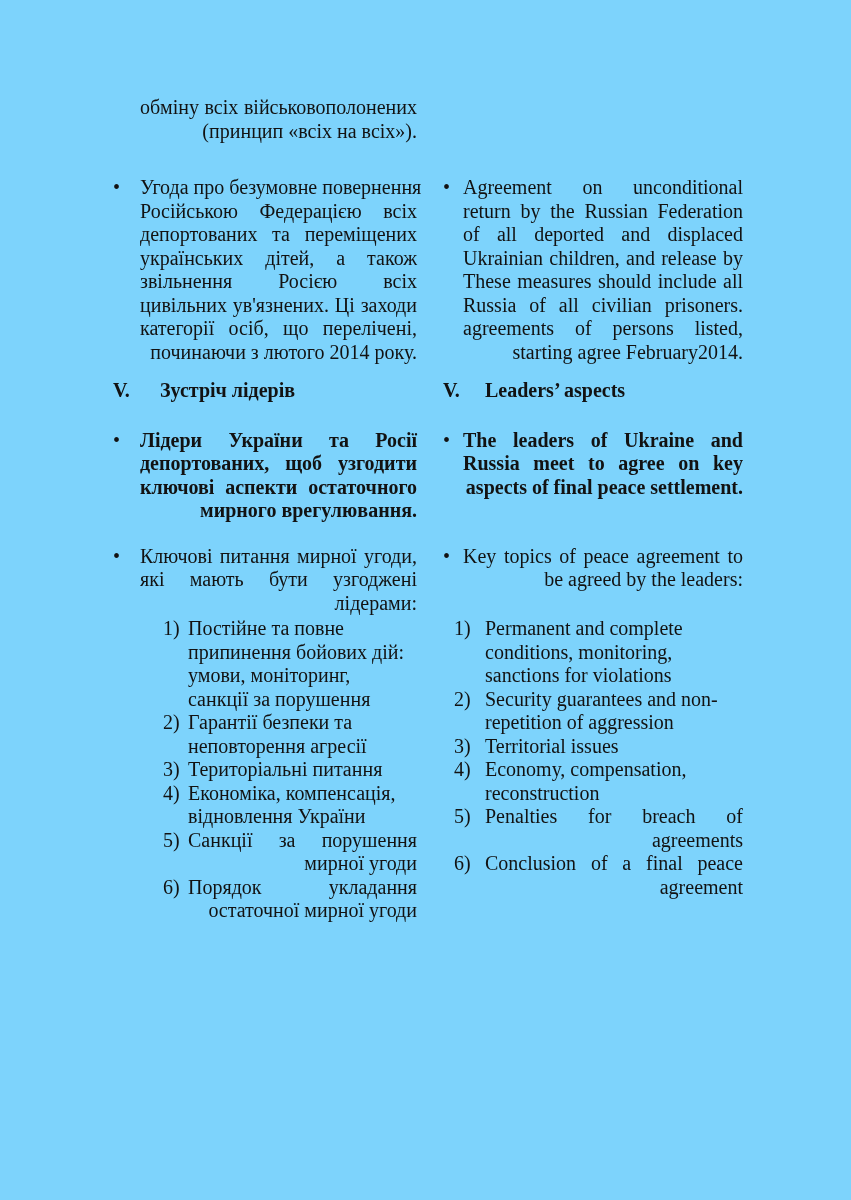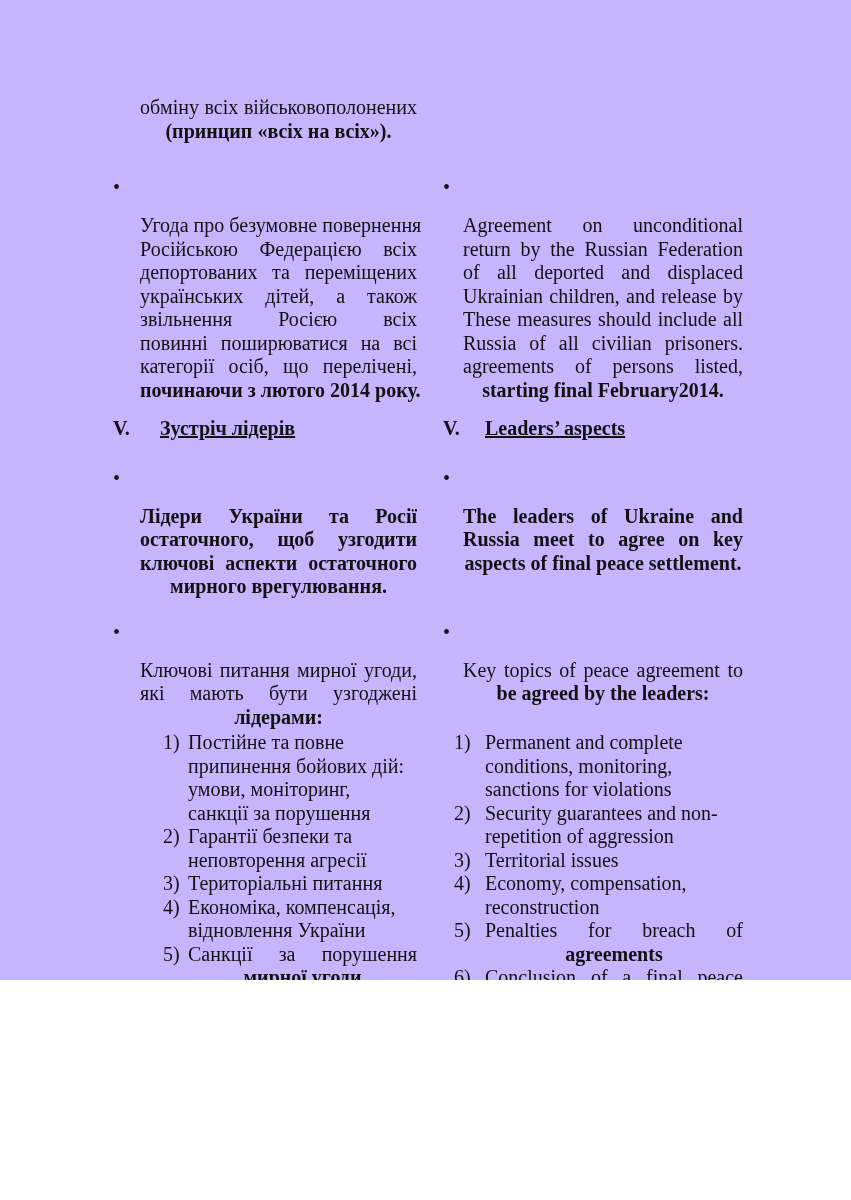--- a/index.html
+++ b/index.html
@@ -3,22 +3,22 @@
 <meta charset="utf-8">
 <style>
   html, body {
     margin: 0;
     padding: 0;
     background: #ffffff;
   }
   .page {
     position: relative;
     width: 851px;
-    height: 980px;
-    background: #c4b5fd;
+    height: 1200px;
+    background: #7dd3fc;
     font-family: "Liberation Serif", "DejaVu Serif", serif;
     font-size: 20px;
     line-height: 23.5px;
     color: #121212;
     overflow: hidden;
   }
   .content {
     position: absolute;
     left: 113px;
     top: 96px;
@@ -34,40 +34,39 @@
   .r3 { margin-bottom: 26px; }
   .r4 { margin-bottom: 22px; }
   .r5 { margin-bottom: 2px; }
 
   .ln { white-space: nowrap; }
   .just .ln {
     text-align: justify;
     text-align-last: justify;
   }
   .just .ln:last-child {
-    text-align: center;
+    text-align: right;
     text-align-last: auto;
-    font-weight: bold;
   }
 
   .cont { padding-left: 27px; }
 
   .bullet-item { display: flex; }
   .marker { flex: none; }
   .col-left  .marker { width: 27px; }
   .col-right .marker { width: 20px; }
-  .btext { flex: 1; min-width: 0; margin-top: 38px; }
+  .btext { flex: 1; min-width: 0; }
 
   .bold-text .ln { font-weight: bold; }
 
   .heading { display: flex; font-weight: bold; }
   .hnum { flex: none; }
   .col-left  .hnum { width: 47px; }
   .col-right .hnum { width: 42px; }
-  .htitle { white-space: nowrap; text-decoration: underline; }
+  .htitle { white-space: nowrap; }
 
   .col-left  .nlist { padding-left: 50px; }
   .col-right .nlist { padding-left: 11px; }
   .nitem { display: flex; }
   .nnum { flex: none; }
   .col-left  .nnum { width: 25px; }
   .col-right .nnum { width: 31px; }
   .ntext { flex: 1; min-width: 0; }
 </style>
 </head>
@@ -89,38 +88,38 @@
     <div class="row r2">
       <div class="cell col-left">
         <div class="bullet-item">
           <span class="marker">•</span>
           <div class="btext just">
               <div class="ln">Угода про безумовне повернення</div>
               <div class="ln">Російською Федерацією всіх</div>
               <div class="ln">депортованих та переміщених</div>
               <div class="ln">українських дітей, а також</div>
               <div class="ln">звільнення Росією всіх</div>
-              <div class="ln">повинні поширюватися на всі</div>
+              <div class="ln">цивільних ув'язнених. Ці заходи</div>
               <div class="ln">категорії осіб, що перелічені,</div>
               <div class="ln">починаючи з лютого 2014 року.</div>
             </div>
         </div>
       </div>
       <div class="cell col-right">
         <div class="bullet-item">
           <span class="marker">•</span>
           <div class="btext just">
               <div class="ln">Agreement on unconditional</div>
               <div class="ln">return by the Russian Federation</div>
               <div class="ln">of all deported and displaced</div>
               <div class="ln">Ukrainian children, and release by</div>
               <div class="ln">These measures should include all</div>
               <div class="ln">Russia of all civilian prisoners.</div>
               <div class="ln">agreements of persons listed,</div>
-              <div class="ln">starting final February2014.</div>
+              <div class="ln">starting agree February2014.</div>
             </div>
         </div>
       </div>
     </div>
 
     <div class="row r3">
       <div class="cell col-left">
         <div class="heading">
           <span class="hnum">V.</span>
           <span class="htitle">Зустріч лідерів</span>
@@ -133,21 +132,21 @@
         </div>
       </div>
     </div>
 
     <div class="row r4">
       <div class="cell col-left">
         <div class="bullet-item">
           <span class="marker">•</span>
           <div class="btext just bold-text">
               <div class="ln">Лідери України та Росії</div>
-              <div class="ln">остаточного, щоб узгодити</div>
+              <div class="ln">депортованих, щоб узгодити</div>
               <div class="ln">ключові аспекти остаточного</div>
               <div class="ln">мирного врегулювання.</div>
             </div>
         </div>
       </div>
       <div class="cell col-right">
         <div class="bullet-item">
           <span class="marker">•</span>
           <div class="btext just bold-text">
               <div class="ln">The leaders of Ukraine and</div>

